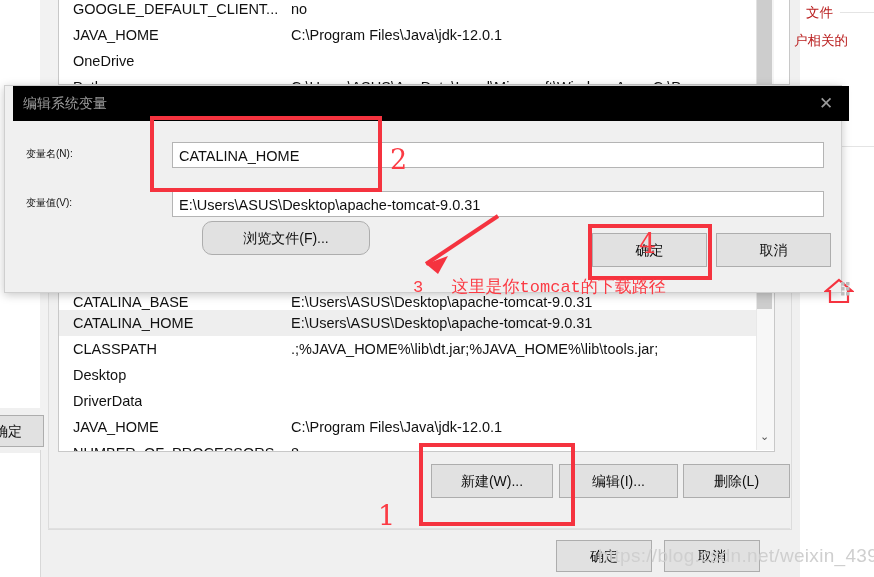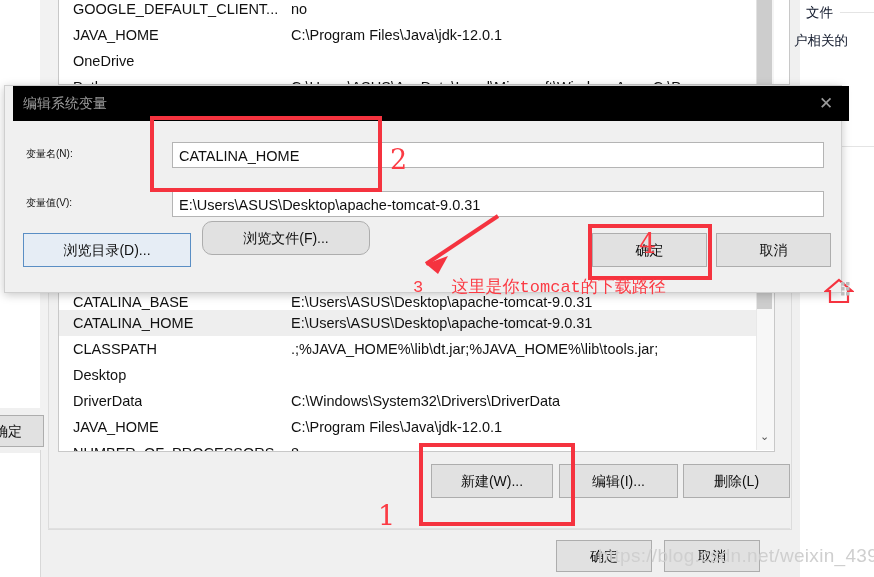--- a/index.html
+++ b/index.html
@@ -24,21 +24,21 @@
   #upper-scroll{left:756px;top:-10px;width:17px;height:94px;background:#f5f5f5;border-left:1px solid #e2e2e2;}
   #upper-thumb{left:757px;top:0px;width:15px;height:84px;background:#cdcdcd;}
 
   .vrow{position:absolute;left:0;width:100%;height:26px;line-height:26px;font-size:14.5px;color:#111;}
   .vname{position:absolute;left:14px;white-space:nowrap;overflow:hidden;}
   .vval{position:absolute;left:232px;white-space:nowrap;overflow:hidden;width:470px;}
   .vrow.sel{background:#eeeeee;}
 
   
   #right-col{left:800px;top:0;width:74px;height:577px;background:#ffffff;}
-  .rlabel{position:absolute;left:6px;font-size:13.5px;color:#0f172a;white-space:nowrap;}
+  .rlabel{position:absolute;left:6px;font-size:13.5px;color:#b91c1c;white-space:nowrap;}
   .rline{position:absolute;height:1px;background:#e4e4e4;}
 
   
   #sys-group{
     left:48px;top:176px;width:742px;height:352px;background:#f0f0f0;
     border:1px solid #dcdcdc;
   }
   #sys-table{
     left:58px;top:286px;width:715px;height:164px;background:#ffffff;border:1px solid #c8c8c8;overflow:hidden;
   }
@@ -149,21 +149,20 @@
   </div>
   <div class="vrow" style="top:49px;">
     <span class="vname">CLASSPATH</span>
     <span class="vval">.;%JAVA_HOME%\lib\dt.jar;%JAVA_HOME%\lib\tools.jar;</span>
   </div>
   <div class="vrow" style="top:75px;">
     <span class="vname">Desktop</span>
   </div>
   <div class="vrow" style="top:101px;">
     <span class="vname">DriverData</span>
-    <span class="vval">C:\Windows\System32\Drivers\DriverData</span>
   </div>
   <div class="vrow" style="top:127px;">
     <span class="vname">JAVA_HOME</span>
     <span class="vval">C:\Program Files\Java\jdk-12.0.1</span>
   </div>
   <div class="vrow" style="top:153px;">
     <span class="vname">NUMBER_OF_PROCESSORS</span>
     <span class="vval">8</span>
   </div>
 </div>
@@ -188,21 +187,20 @@
     <div id="dlg-title">编辑系统变量</div>
     <div id="dlg-close">✕</div>
   </div>
 
   <div class="dlg-label" style="left:21px;top:61px;">变量名(N):</div>
   <div class="dlg-input" style="left:167px;top:56px;width:652px;">CATALINA_HOME</div>
 
   <div class="dlg-label" style="left:21px;top:110px;">变量值(V):</div>
   <div class="dlg-input" style="left:167px;top:105px;width:652px;">E:\Users\ASUS\Desktop\apache-tomcat-9.0.31</div>
 
-  <div class="btn focus" style="left:18px;top:147px;width:166px;height:32px;line-height:32px;">浏览目录(D)...</div>
   <div class="btn" style="left:197px;top:135px;width:166px;height:32px;line-height:32px;border-radius:10px;">浏览文件(F)...</div>
   <div class="btn" style="left:587px;top:147px;width:113px;height:32px;line-height:32px;">确定</div>
   <div class="btn" style="left:711px;top:147px;width:113px;height:32px;line-height:32px;">取消</div>
 </div>
 
 <div class="redbox" style="left:150px;top:116px;width:224px;height:68px;"></div>
 <div class="rednum" style="left:390px;top:144px;">2</div>
 
 <div class="redbox" style="left:588px;top:224px;width:116px;height:48px;"></div>
 <div class="rednum" style="left:639px;top:228px;">4</div>

